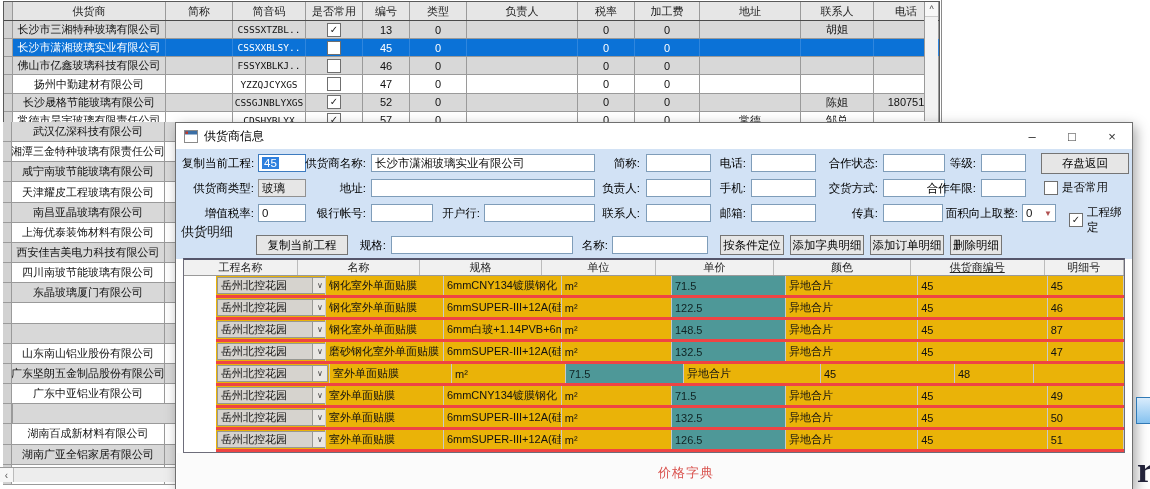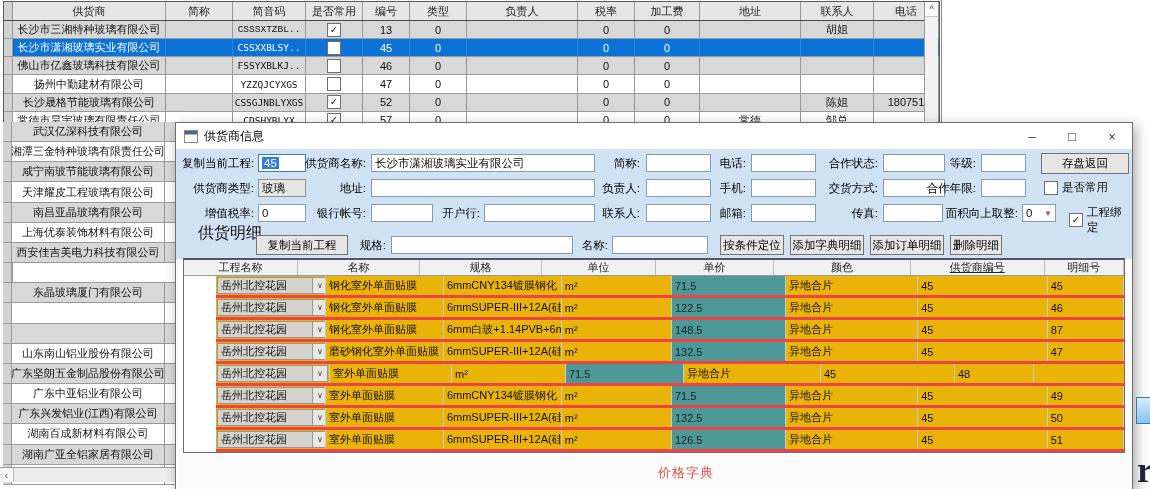--- a/index.html
+++ b/index.html
@@ -119,21 +119,21 @@
       <div class="hcell" style="width: 64px;">加工费</div>
       <div class="hcell" style="width: 100px;">地址</div>
       <div class="hcell" style="width: 72px;">联系人</div>
       <div class="hcell" style="width: 64px;">电话</div>
     </div>
   <div id="bg-rows">
       <div class="trow odd">
         <div class="rh"></div>
         <div class="tcell" style="width: 152px;">长沙市三湘特种玻璃有限公司</div>
         <div class="tcell" style="width: 66px;"></div>
-        <div class="tcell codecell" style="width: 72px; font-family: Liberation Mono, monospace;">CSSSXTZBL..</div>
+        <div class="tcell codecell" style="width: 72px;">CSSSXTZBL..</div>
         <div class="tcell" style="width: 56px;">
           <span class="cb">✓</span>
         </div>
         <div class="tcell" style="width: 46px;">13</div>
         <div class="tcell" style="width: 56px;">0</div>
         <div class="tcell" style="width: 110px;"></div>
         <div class="tcell" style="width: 56px;">0</div>
         <div class="tcell" style="width: 64px;">0</div>
         <div class="tcell" style="width: 100px;"></div>
         <div class="tcell" style="width: 72px; text-align: right;">胡姐</div>
@@ -262,20 +262,21 @@
       <div class="lname">上海优泰装饰材料有限公司</div>
       <div class="lfill"></div>
     </div>
     <div class="lrow odd">
       <div class="rh"></div>
       <div class="lname">西安佳吉美电力科技有限公司</div>
       <div class="lfill"></div>
     </div>
     <div class="lrow even">
       <div class="rh"></div>
+      <div class="lname">四川南玻节能玻璃有限公司</div>
       <div class="lfill"></div>
     </div>
     <div class="lrow odd">
       <div class="rh"></div>
       <div class="lname">东晶玻璃厦门有限公司</div>
       <div class="lfill"></div>
     </div>
     <div class="lrow even">
       <div class="rh"></div>
       <div class="lname"></div>
@@ -296,21 +297,20 @@
       <div class="lname">广东坚朗五金制品股份有限公司</div>
       <div class="lfill"></div>
     </div>
     <div class="lrow even">
       <div class="rh"></div>
       <div class="lname">广东中亚铝业有限公司</div>
       <div class="lfill"></div>
     </div>
     <div class="lrow odd">
       <div class="rh"></div>
-      <div class="lname">广东兴发铝业(江西)有限公司</div>
       <div class="lfill"></div>
     </div>
     <div class="lrow even">
       <div class="rh"></div>
       <div class="lname">湖南百成新材料有限公司</div>
       <div class="lfill"></div>
     </div>
     <div class="lrow odd">
       <div class="rh"></div>
       <div class="lname">湖南广亚全铝家居有限公司</div>
@@ -390,21 +390,21 @@
     <div class="flabel" style="left:752px;top:57px;width:90px">面积向上取整:</div>
     <div class="ddown" style="left:846px;top:55px;width:34px">
       <span class="val">0</span>
       <span class="dar">▼</span>
     </div>
     <div class="cbgroup" style="left:893px;top:56px">
       <span class="cb" id="cb-binding">✓</span>
       <span>工程绑定</span>
     </div>
 
-    <div style="position:absolute;left:22px;top:74px;font-size:16px">供货明细</div>
+    <div style="position:absolute;left:5px;top:74px;font-size:13px">供货明细</div>
     <div class="wbtn" style="left:80px;top:86px;width:92px;height:20px">复制当前工程</div>
     <div class="flabel" style="left:182px;top:89px;width:28px">规格:</div>
     <div class="finput" style="left:215px;top:87px;width:182px"></div>
     <div class="flabel" style="left:404px;top:89px;width:28px">名称:</div>
     <div class="finput" style="left:436px;top:87px;width:96px"></div>
     <div class="wbtn" style="left:544px;top:86px;width:64px;height:20px">按条件定位</div>
     <div class="wbtn" style="left:614px;top:86px;width:74px;height:20px">添加字典明细</div>
     <div class="wbtn" style="left:694px;top:86px;width:74px;height:20px">添加订单明细</div>
     <div class="wbtn" style="left:774px;top:86px;width:52px;height:20px">删除明细</div>
   </div>

